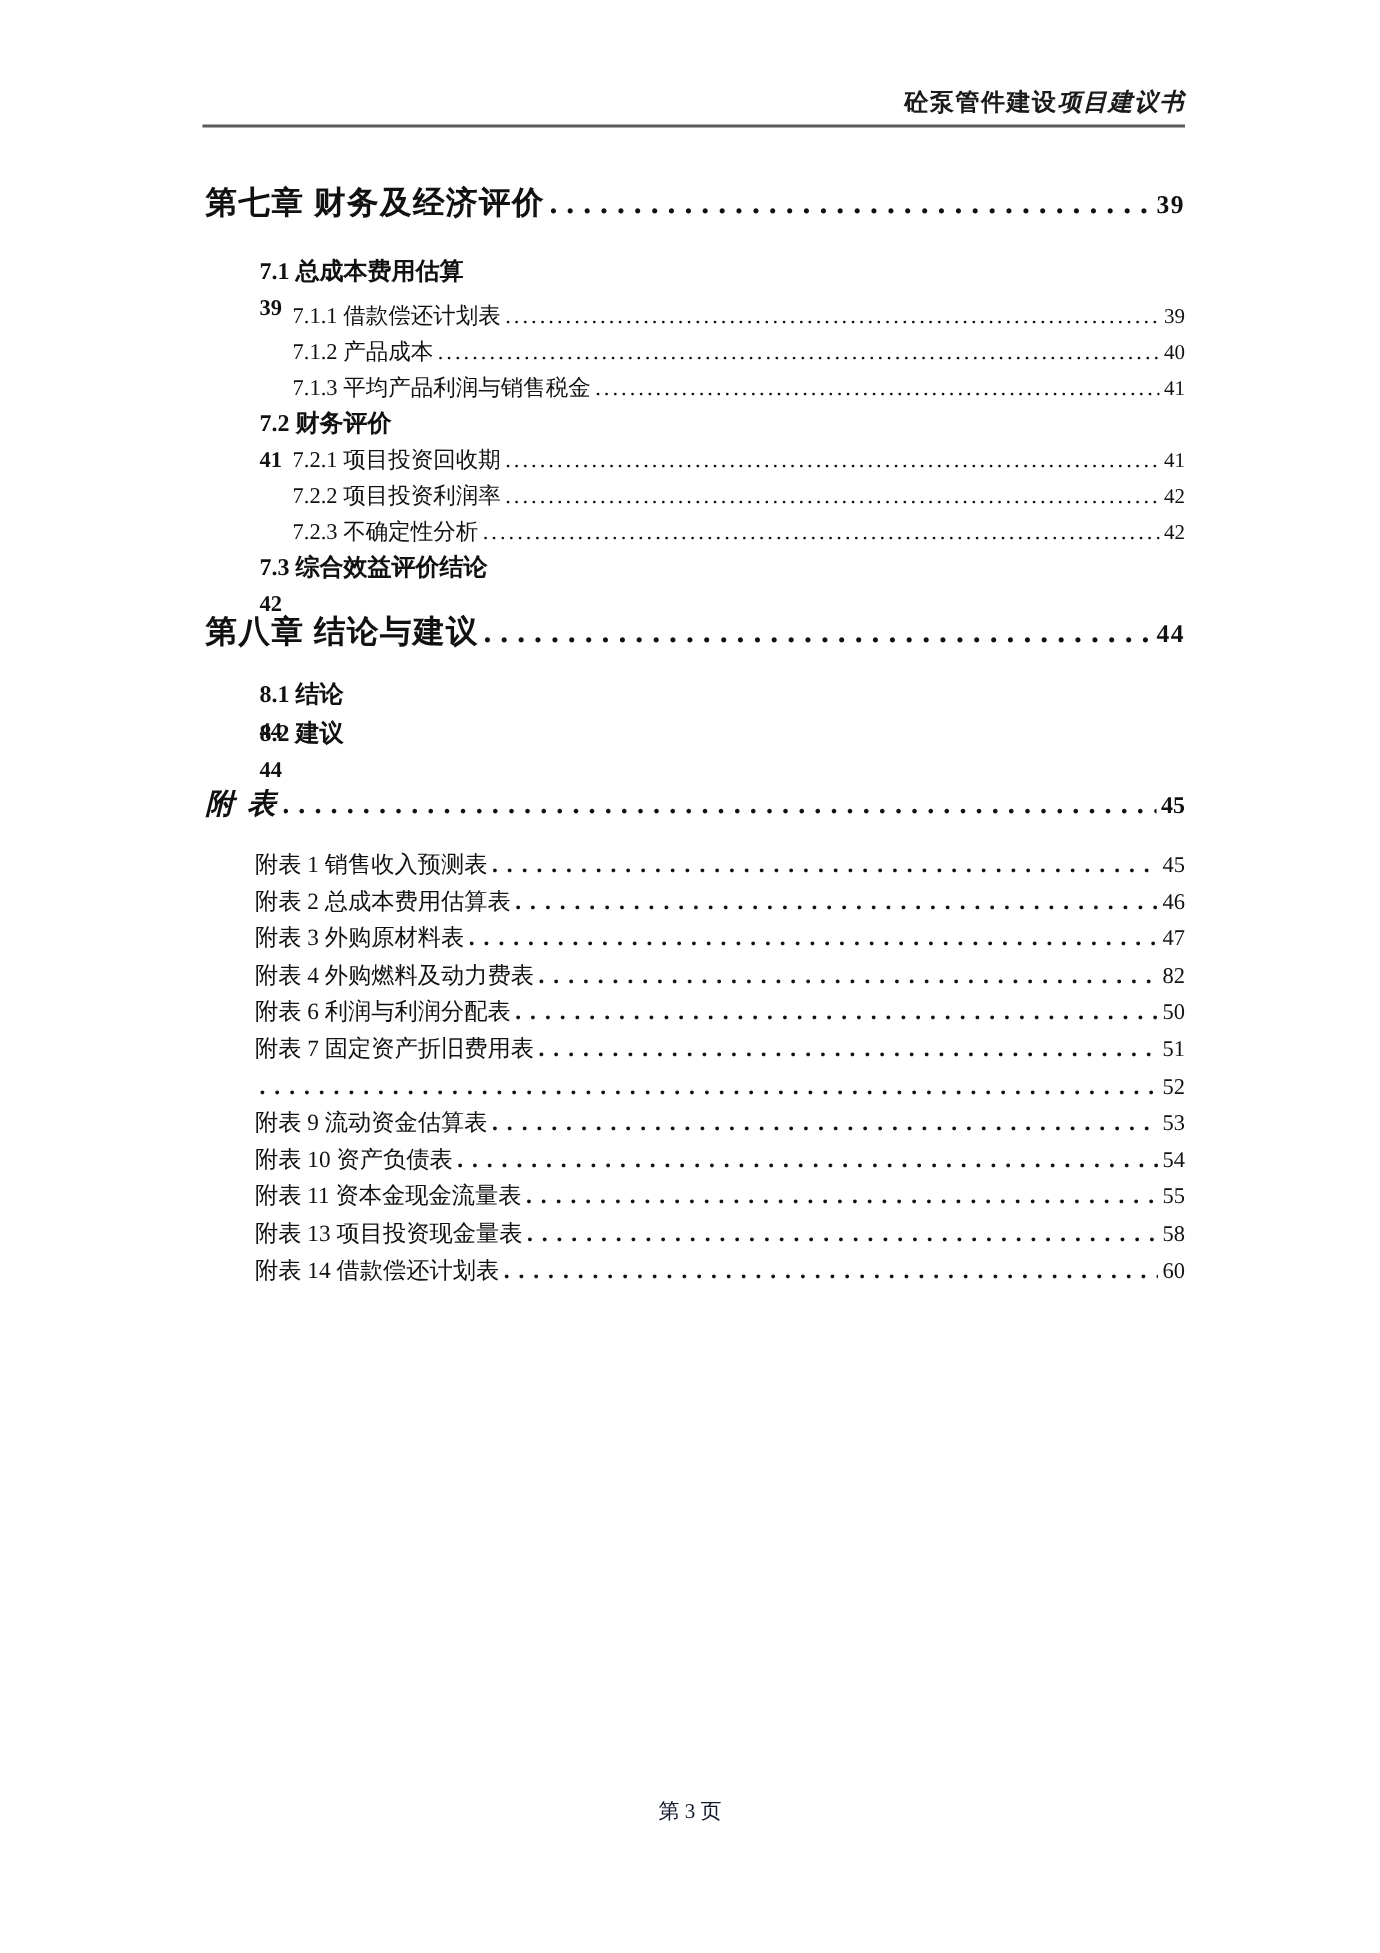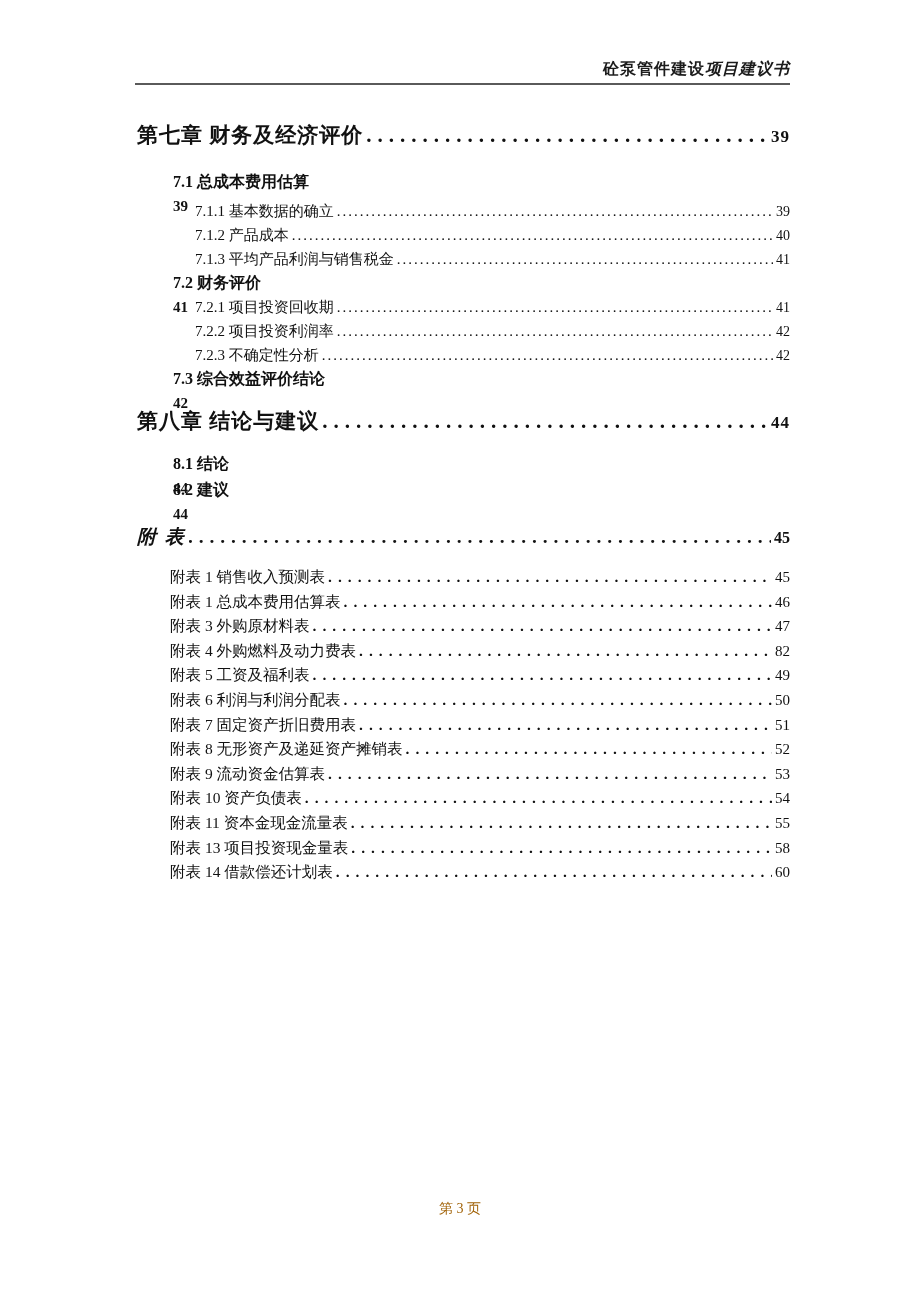--- a/index.html
+++ b/index.html
@@ -73,21 +73,21 @@
   
   .r-app {
     height: 24.6px; line-height: 24.6px; font-size: 15.5px; font-weight: normal;
     margin-left: 33px;
   }
   .r-app .pnum { font-size: 15px; }
 
   
   .footer {
     position: absolute; top: 1200px; left: 0; right: 0;
-    text-align: center; font-size: 14px; line-height: 18px; color: #a16207;
+    text-align: center; font-size: 14px; line-height: 18px; color: #0f172a;
   }
 </style>
 </head>
 <body>
 
 <div class="page">
 
   <div class="header">
     <span class="t-reg">砼泵管件建设</span><span class="t-bold">项目建议书</span>
   </div>
@@ -101,21 +101,21 @@
       <span class="pnum">39</span>
     </div>
 
     <div class="row r-l2" style="margin-top:22px">
       <span class="label">7.1 总成本费用估算</span>
       <span class="leader leader-wide"></span>
       <span class="pnum">39</span>
     </div>
 
     <div class="row r-l3" style="margin-top:5px">
-      <span class="label">7.1.1 基本数据的确立</span>
+      <span class="label">7.1.1 借款偿还计划表</span>
       <span class="leader leader-tight"></span>
       <span class="pnum">39</span>
     </div>
 
     <div class="row r-l3">
       <span class="label">7.1.2 产品成本</span>
       <span class="leader leader-tight"></span>
       <span class="pnum">40</span>
     </div>
 
@@ -179,57 +179,51 @@
       <span class="pnum">45</span>
     </div>
 
     <div class="row r-app" style="margin-top:16px">
       <span class="label">附表 1 销售收入预测表</span>
       <span class="leader leader-wide"></span>
       <span class="pnum">45</span>
     </div>
 
     <div class="row r-app">
-      <span class="label">附表 1 总成本费用估算表</span>
+      <span class="label">附表 2 总成本费用估算表</span>
       <span class="leader leader-wide"></span>
       <span class="pnum">46</span>
     </div>
 
     <div class="row r-app">
       <span class="label">附表 3 外购原材料表</span>
       <span class="leader leader-wide"></span>
       <span class="pnum">47</span>
     </div>
 
     <div class="row r-app">
       <span class="label">附表 4 外购燃料及动力费表</span>
       <span class="leader leader-wide"></span>
       <span class="pnum">82</span>
     </div>
 
-    <div class="row r-app">
-      <span class="label">附表 5 工资及福利表</span>
-      <span class="leader leader-wide"></span>
-      <span class="pnum">49</span>
-    </div>
 
     <div class="row r-app">
       <span class="label">附表 6 利润与利润分配表</span>
       <span class="leader leader-wide"></span>
       <span class="pnum">50</span>
     </div>
 
     <div class="row r-app">
       <span class="label">附表 7 固定资产折旧费用表</span>
       <span class="leader leader-wide"></span>
       <span class="pnum">51</span>
     </div>
 
     <div class="row r-app">
-      <span class="label">附表 8 无形资产及递延资产摊销表</span>
       <span class="leader leader-wide"></span>
       <span class="pnum">52</span>
     </div>
 
     <div class="row r-app">
       <span class="label">附表 9 流动资金估算表</span>
       <span class="leader leader-wide"></span>
       <span class="pnum">53</span>
     </div>
 

